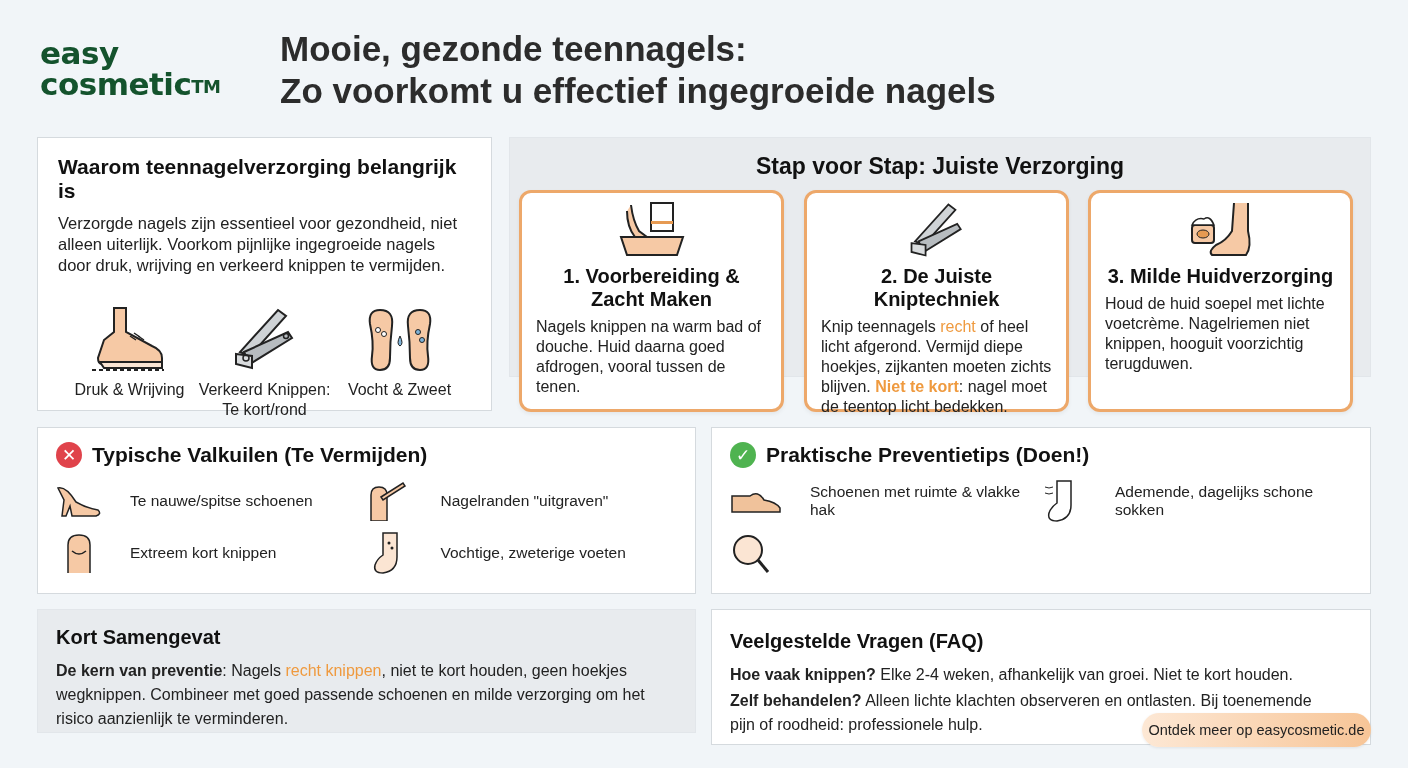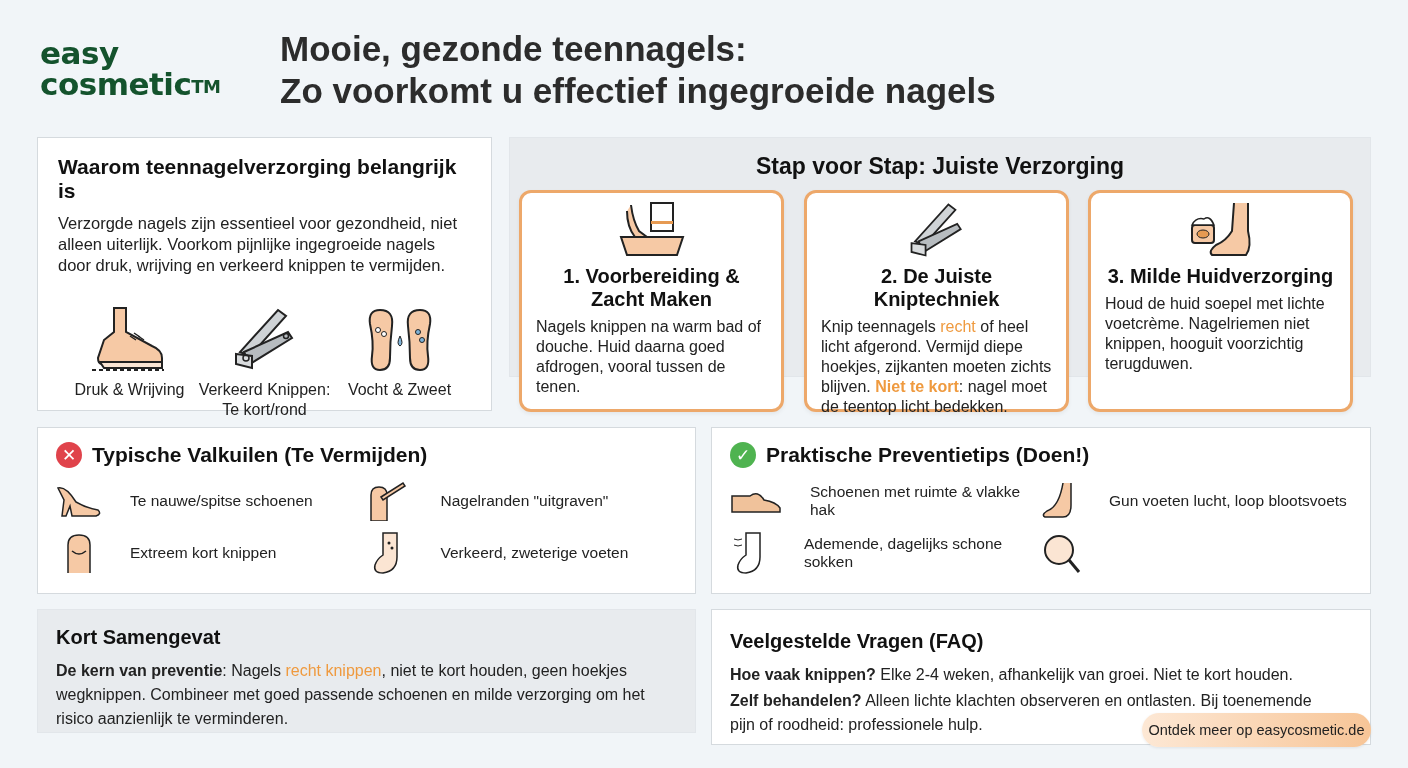--- a/index.html
+++ b/index.html
@@ -175,44 +175,38 @@
           <path d="M16 18 Q23 24 30 18" fill="none" stroke="#222" stroke-width="1.5"></path>
         </svg>
       <span>Extreem kort knippen</span>
     </div>
     <div class="li">
       <svg width="46" height="44" viewBox="0 0 46 44">
           <path d="M16 2 L30 2 L30 26 Q30 40 16 42 Q6 42 8 34 Q10 28 16 24 Z" fill="#fbe5d3" stroke="#222" stroke-width="1.5"></path>
           <circle cx="22" cy="12" r="1.5" fill="#222"></circle>
           <circle cx="25" cy="17" r="1.5" fill="#222"></circle>
         </svg>
-      <span>Verkeerd, zweterige voeten</span>
+      <span>Vochtige, zweterige voeten</span>
     </div>
   </div>
 </div>
 
 <div class="card tips">
   <div class="sec-head">
     <span class="badge green">✓</span>
     <span>Praktische Preventietips (Doen!)</span>
   </div>
   <div class="grid2">
     <div class="li">
       <svg width="52" height="30" viewBox="0 0 52 30">
           <path d="M2 10 L20 10 Q28 4 34 14 Q46 16 50 22 L50 26 L2 26 Z" fill="#f0c29b" stroke="#222" stroke-width="1.5"></path>
         </svg>
       <span>Schoenen met ruimte &amp; vlakke hak</span>
     </div>
     <div class="li">
-      <svg width="40" height="36" viewBox="0 0 40 36">
-          <path d="M30 0 L30 22 Q30 34 22 34 L4 34 Q0 32 6 28 Q18 24 22 0" fill="#f6c9a5" stroke="#222" stroke-width="1.5"></path>
-        </svg>
-      <span>Gun voeten lucht, loop blootsvoets</span>
-    </div>
-    <div class="li">
       <svg width="46" height="44" viewBox="0 0 46 44">
           <path d="M16 2 L30 2 L30 26 Q30 40 16 42 Q6 42 8 34 Q10 28 16 24 Z" fill="#fff" stroke="#222" stroke-width="1.5"></path>
           <path d="M4 8 q4 2 8 0 M4 14 q4 2 8 0" stroke="#222" fill="none"></path>
         </svg>
       <span>Ademende, dagelijks schone sokken</span>
     </div>
     <div class="li">
       <svg width="40" height="42" viewBox="0 0 40 42">
           <circle cx="18" cy="18" r="14" fill="#fbe5d3" stroke="#222" stroke-width="2"></circle>
           <line x1="28" y1="28" x2="38" y2="40" stroke="#222" stroke-width="3"></line>

